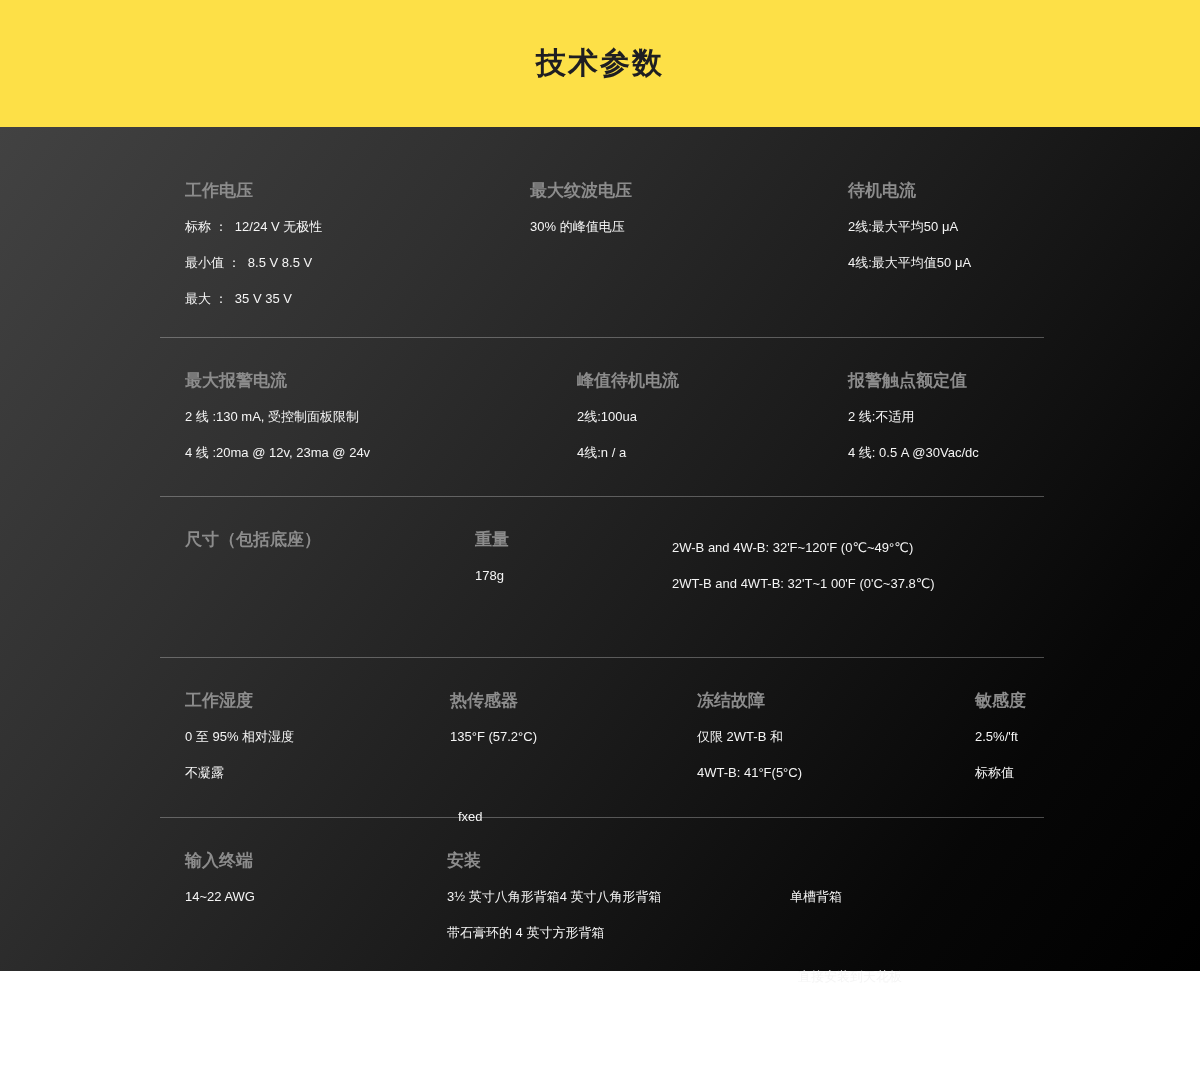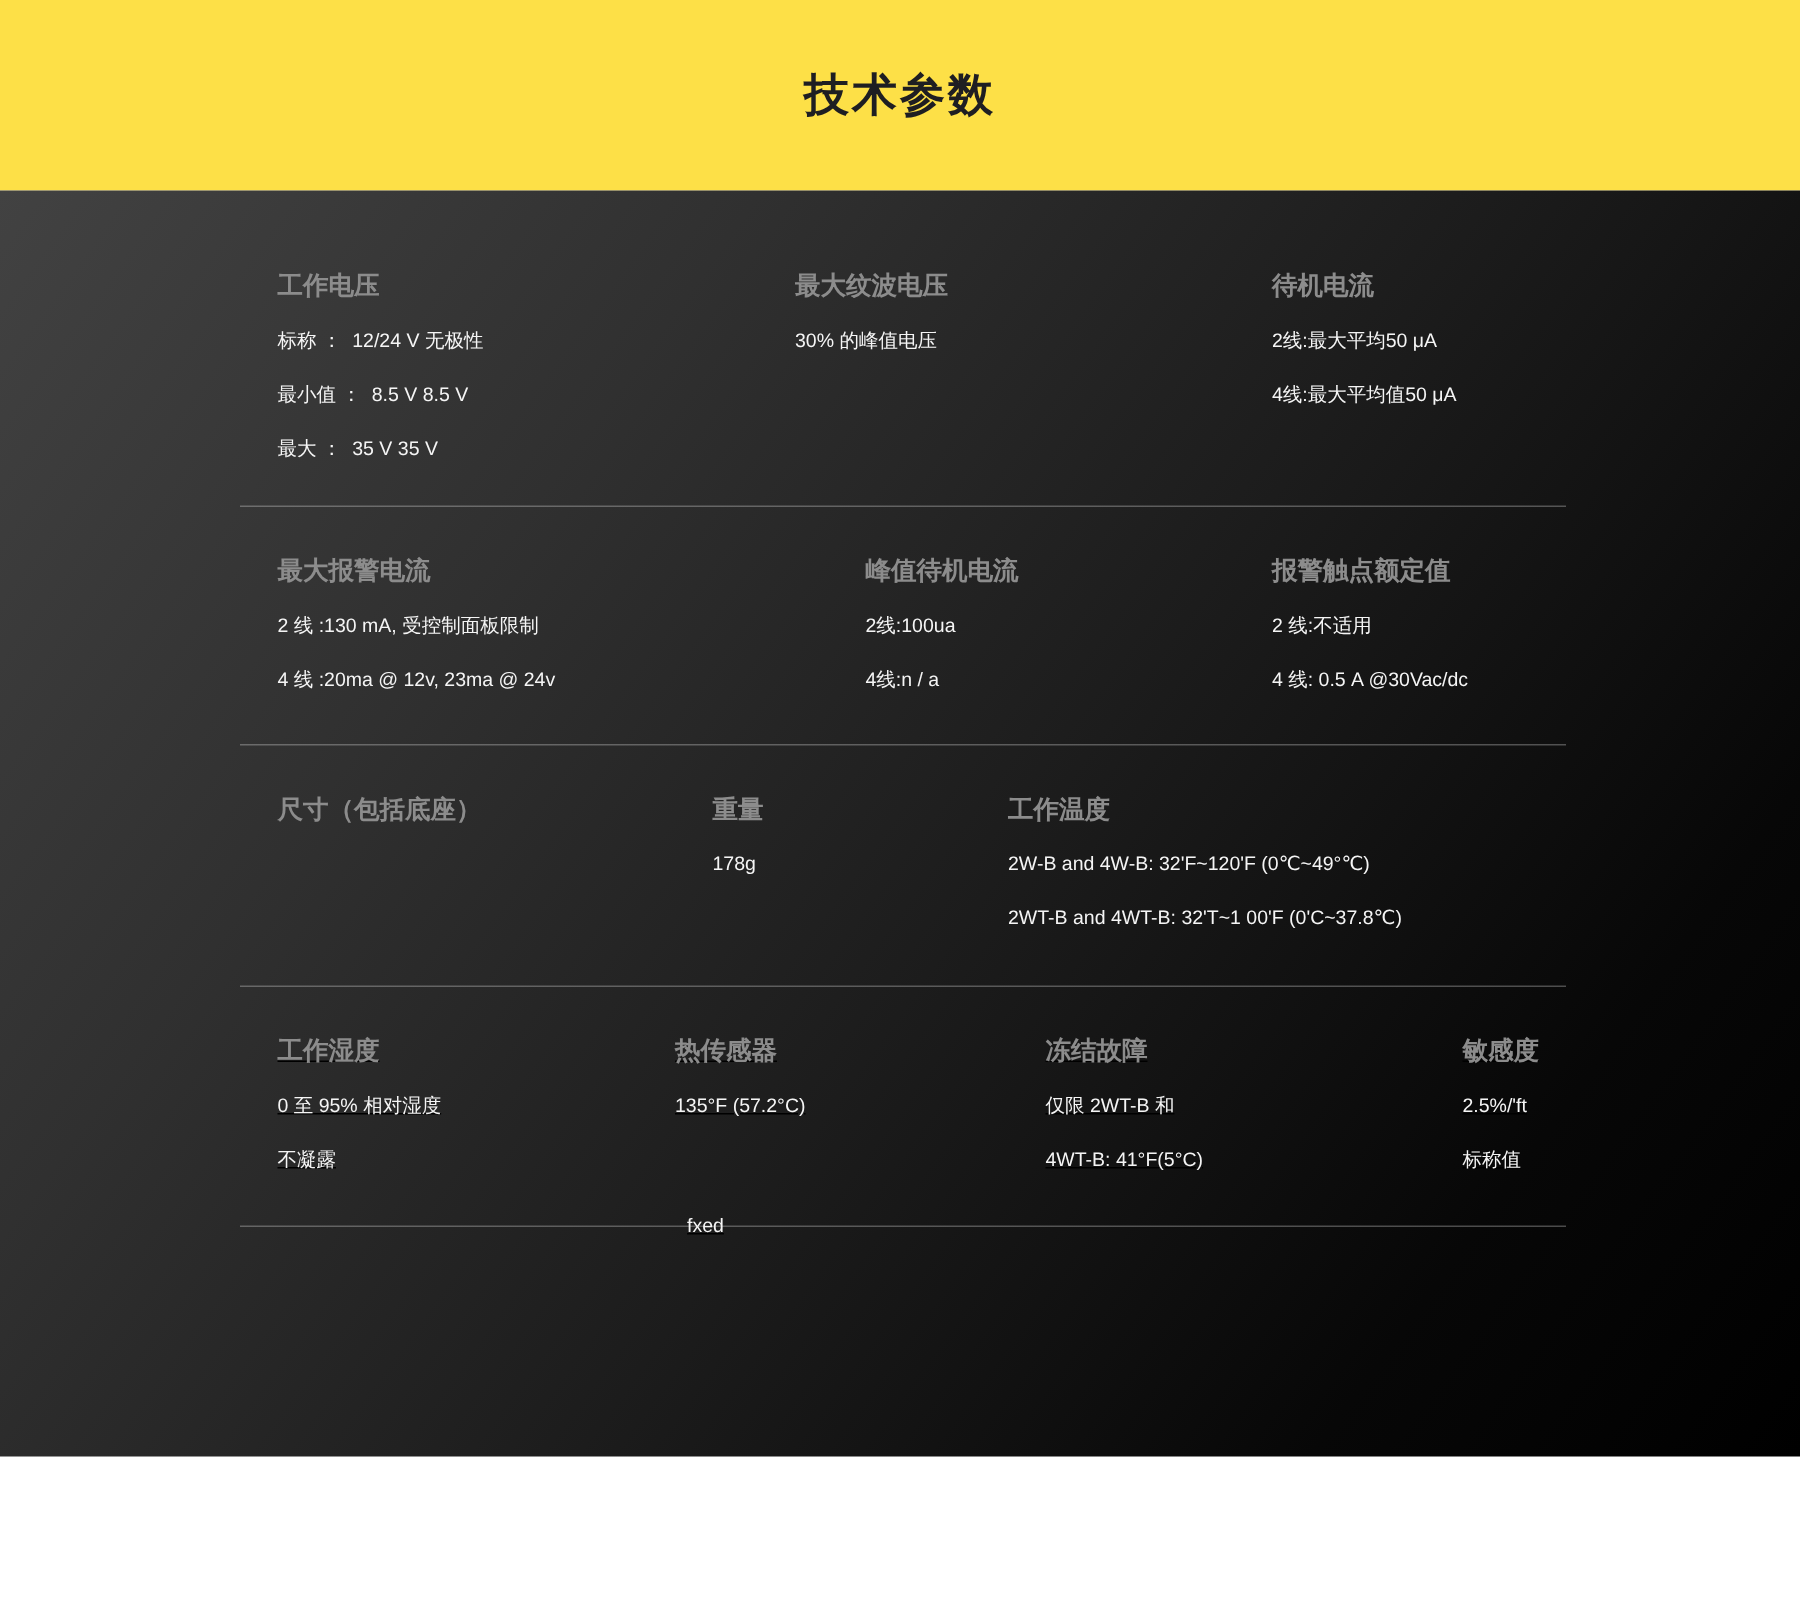--- a/index.html
+++ b/index.html
@@ -12,21 +12,21 @@
   .panel {
     height:844px;
     background:linear-gradient(126deg, #424242 0%, #303030 28%, #1c1c1c 55%, #070707 82%, #000000 100%);
   }
   .content { width:884px; margin-left:160px; }
 
   .row { display:grid; padding-left:25px; border-bottom:1px solid rgba(255,255,255,0.28); }
   .row-1 { grid-template-columns:345px 318px 1fr; height:211px; padding-top:54px; }
   .row-2 { grid-template-columns:392px 271px 1fr; height:159px; padding-top:33px; }
   .row-3 { grid-template-columns:290px 197px 1fr; height:161px; padding-top:33px; }
-  .row-4 { grid-template-columns:265px 247px 278px 1fr; height:160px; padding-top:33px;text-decoration:underline; }
+  .row-4 { grid-template-columns:265px 247px 278px 1fr; height:160px; padding-top:33px; }
   .row-5 { grid-template-columns:262px 1fr; height:159px; padding-top:33px; }
 
   .spec-label { font-size:17px; font-weight:700; color:#8c8c8c; height:20px; line-height:20px; margin-bottom:8px; white-space:pre; }
   .line { height:36px; line-height:36px; font-size:13px; font-weight:500; color:#f5f5f5; white-space:pre; }
   .indent-sm { padding-left:8px;margin-top:44px; }
 
   .pair { display:grid; grid-template-columns:343px auto; }
   .footer-space { height:99px; }
 </style>
 </head>
@@ -77,21 +77,20 @@
 
     <div class="row row-3">
       <div>
         <div class="spec-label">尺寸（包括底座）</div>
       </div>
       <div>
         <div class="spec-label">重量</div>
         <div class="line">178g</div>
       </div>
       <div>
-        <div class="spec-label">工作温度</div>
         <div class="line">2W-B and 4W-B: 32'F~120'F (0℃~49°℃)</div>
         <div class="line">2WT-B and 4WT-B: 32'T~1 00'F (0'C~37.8℃)</div>
       </div>
     </div>
 
     <div class="row row-4">
       <div>
         <div class="spec-label">工作湿度</div>
         <div class="line">0 至 95% 相对湿度</div>
         <div class="line">不凝露</div>
@@ -106,16 +105,33 @@
         <div class="line">仅限 2WT-B 和</div>
         <div class="line">4WT-B: 41°F(5°C)</div>
       </div>
       <div>
         <div class="spec-label">敏感度</div>
         <div class="line">2.5%/'ft</div>
         <div class="line">标称值</div>
       </div>
     </div>
 
+    <div class="row row-5">
+      <div>
+        <div class="spec-label">输入终端</div>
+        <div class="line">14~22 AWG</div>
+      </div>
+      <div>
+        <div class="spec-label">安装</div>
+        <div class="pair">
+          <div class="line">3½ 英寸八角形背箱4 英寸八角形背箱</div>
+          <div class="line">单槽背箱</div>
+        </div>
+        <div class="pair">
+          <div class="line">带石膏环的 4 英寸方形背箱</div>
+          <div class="line indent-sm">直接安装到天花板</div>
+        </div>
+      </div>
+    </div>
 
     <div class="footer-space"></div>
   </div>
 </div>
 
 </body></html>

